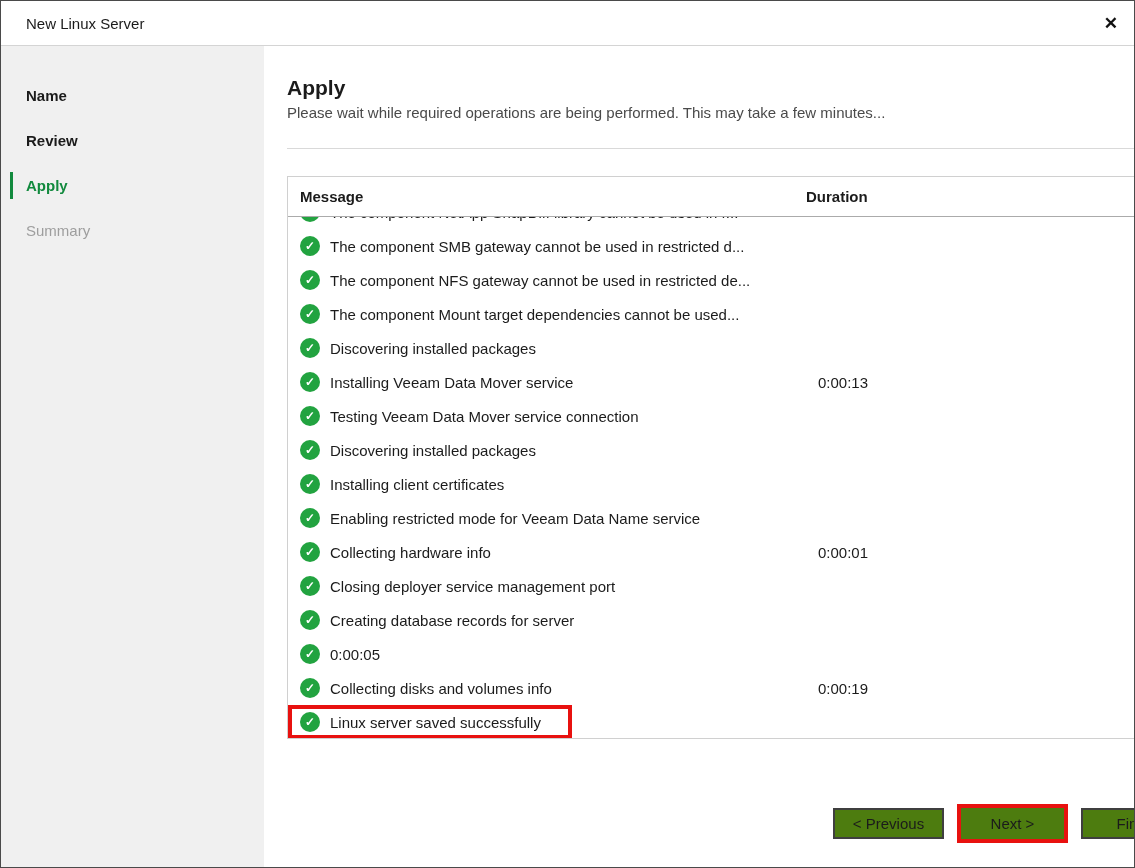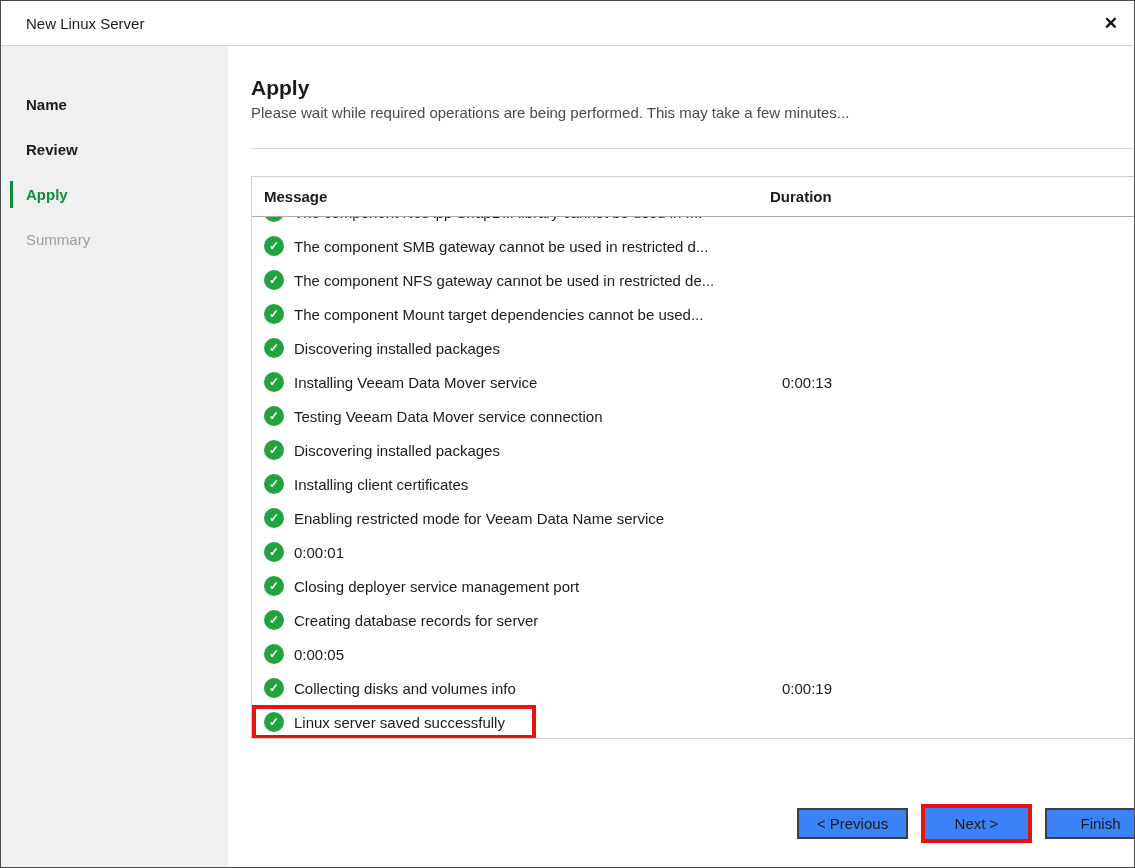--- a/index.html
+++ b/index.html
@@ -10,21 +10,21 @@
     font-family:"Liberation Sans", sans-serif; color:#1b1b1b;
   }
   
   .titlebar { height:45px; background:#fff; border-bottom:1px solid #d4d4d4;
     display:flex; align-items:center; padding:0 16px 0 25px; }
   .title { font-size:15px; color:#1b1b1b; }
   .close-btn { margin-left:auto; font-size:17px; font-weight:700; color:#111;
     background:none; border:none; padding:0; line-height:1; font-family:inherit; cursor:pointer; }
   
   .body { display:flex; height:822px; }
-  .sidebar { flex:none; width:227px; background:#f0f0f0; padding-top:36px; }
+  .sidebar { flex:none; width:263px; background:#f0f0f0; padding-top:27px; }
   .side-item { position:relative; height:45px; display:flex; align-items:center;
     padding-left:25px; font-size:15px; font-weight:700; color:#1b1b1b; cursor:pointer; }
   .side-item.active { color:#128a3e; }
   .side-item.active::before { content:''; position:absolute; left:9px; top:9px;
     width:3px; height:27px; background:#128a3e; }
   .side-item.disabled { color:#9e9e9e; font-weight:400; }
   .main { flex:1; position:relative; padding:0 25px 0 23px; background:#fff; }
   .heading { margin-top:30px; font-size:21px; font-weight:600; color:#1b1b1b; }
   .subtitle { margin-top:4px; font-size:15px; color:#4a4a4a; }
   .separator { margin-top:27px; border:none; border-top:1px solid #d9d9d9; }
@@ -45,21 +45,21 @@
   .msg { flex:0 0 488px; white-space:nowrap; overflow:hidden; }
   .dur { flex:none; font-size:15px; }
   .row-red-box { position:absolute; left:0; top:0; width:284px; height:34px;
     border:4px solid #e8110f; pointer-events:none; }
   .scroll-track { position:absolute; top:41px; right:0; bottom:0; width:15px; background:#f2f2f4; }
   .scroll-thumb { position:absolute; left:4px; width:7px; top:148px; height:370px;
     background:#a9a9a9; border-radius:4px; }
   
   .footer-buttons { position:absolute; right:24px; bottom:25px; display:flex;
     align-items:center; gap:13px; }
-  .btn { width:111px; height:31px; background:#3b82f6; border:2px solid #3f3f3f;
+  .btn { width:111px; height:31px; background:#4d7c0f; border:2px solid #3f3f3f;
     font-size:15px; font-family:inherit; color:#1b1b1b; display:flex;
     align-items:center; justify-content:center; cursor:pointer; padding:0; }
   .btn.highlighted { height:39px; border:4px solid #e8110f; }
   .btn.disabled { background:#e5e7e9; border:2px solid #d7d9db; color:#a4a9ad; cursor:default; }
 </style>
 </head>
 <body>
 
 <div class="dialog">
 
@@ -141,20 +141,21 @@
               <span class="msg">Installing client certificates</span>
               <span class="dur"></span>
             </div>
             <div class="op-row">
               <span class="check">✓</span>
               <span class="msg">Enabling restricted mode for Veeam Data Name service</span>
               <span class="dur"></span>
             </div>
             <div class="op-row">
               <span class="check">✓</span>
+              <span class="msg">Collecting hardware info</span>
               <span class="dur">0:00:01</span>
             </div>
             <div class="op-row">
               <span class="check">✓</span>
               <span class="msg">Closing deployer service management port</span>
               <span class="dur"></span>
             </div>
             <div class="op-row">
               <span class="check">✓</span>
               <span class="msg">Creating database records for server</span>

